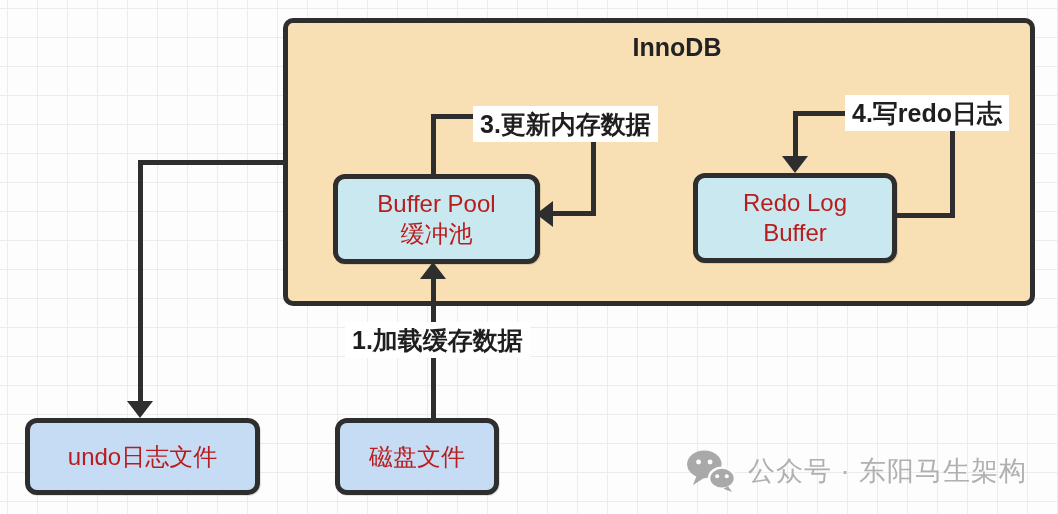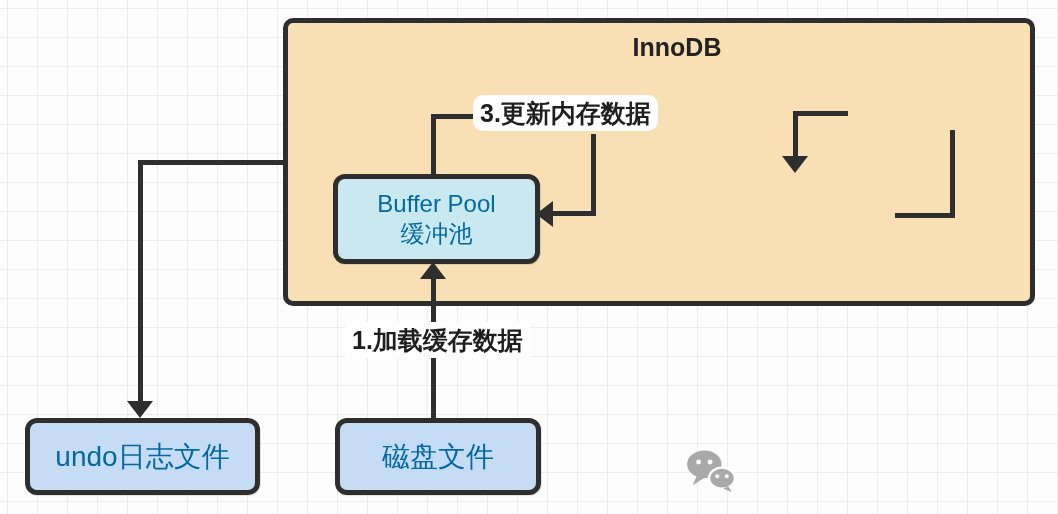--- a/index.html
+++ b/index.html
@@ -18,29 +18,29 @@
     left:283px;top:18px;width:752px;height:288px;
     background:#F8DFB4;border-radius:10px;
   }
   .engine-title{
     position:absolute;left:677px;top:32px;transform:translateX(-50%);
     text-align:center;font-size:25px;font-weight:600;color:#222;line-height:31px;
     white-space:nowrap;
   }
   .node{
     display:flex;flex-direction:column;align-items:center;justify-content:center;
-    text-align:center;color:#0369a1;font-weight:500;
+    text-align:center;color:#b91c1c;font-weight:500;
     border-radius:12px;box-shadow:1px 1px 0 rgba(0,0,0,0.10);
   }
   .node-mem{background:#C9E8F0;font-size:24px;line-height:30px;}
-  .node-disk{background:#C6DCF4;font-size:28px;line-height:30px;}
+  .node-disk{background:#C6DCF4;font-size:24px;line-height:30px;}
   .bufferpool{left:333px;top:174px;width:207px;height:90px;}
   .redolog{left:693px;top:173px;width:204px;height:90px;}
   .undofile{left:25px;top:418px;width:235px;height:77px;}
-  .diskfile{left:335px;top:418px;width:206px;height:77px;}
+  .diskfile{left:335px;top:418px;width:164px;height:77px;}
   .line{position:absolute;background:#2e2e2e;z-index:1;}
   .arrow{position:absolute;width:0;height:0;z-index:1;}
   .arrow-down{border-left:13px solid transparent;border-right:13px solid transparent;border-top:17px solid #2e2e2e;}
   .arrow-up{border-left:13px solid transparent;border-right:13px solid transparent;border-bottom:17px solid #2e2e2e;}
   .arrow-left{border-top:13px solid transparent;border-bottom:13px solid transparent;border-right:17px solid #2e2e2e;}
   .steplabel{
     position:absolute;z-index:2;background:#ffffff;color:#1e1e1e;
     font-size:25px;font-weight:600;white-space:nowrap;
     padding:3px 7px;line-height:30px;
   }
@@ -77,40 +77,46 @@
   <div class="line" style="left:950px;top:130px;width:5px;height:88px;"></div>
 
   <div class="line" style="left:431px;top:278px;width:5px;height:140px;"></div>
   <div class="arrow arrow-up" style="left:420px;top:262px;"></div>
 
   <div class="box node node-mem bufferpool">
     <div>Buffer Pool</div>
     <div>缓冲池</div>
   </div>
 
+  <div class="box node node-mem redolog">
+    <div>Redo Log</div>
+    <div>Buffer</div>
+  </div>
 
   <div class="box node node-disk undofile">
     <div>undo日志文件</div>
   </div>
 
   <div class="box node node-disk diskfile">
     <div>磁盘文件</div>
   </div>
 
-  <div class="steplabel" style="left:473px;top:95px;border-radius:10px;">3.更新内存数据</div>
+  <div class="steplabel" style="left:473px;top:106px;">3.更新内存数据</div>
+  <div class="steplabel" style="left:845px;top:95px;">4.写redo日志</div>
   <div class="steplabel" style="left:345px;top:322px;">1.加载缓存数据</div>
 
   <div class="watermark">
     <span style="display:inline-flex;">
       <svg width="50" height="42" viewBox="0 0 52 44" xmlns="http://www.w3.org/2000/svg">
         <ellipse cx="19" cy="15" rx="18" ry="14.5" fill="#a9a9a9"></ellipse>
         <path d="M11 27 L7 37 L19 29 Z" fill="#a9a9a9"></path>
         <circle cx="13" cy="12.5" r="2.6" fill="#fdfdfd"></circle>
         <circle cx="25" cy="12.5" r="2.6" fill="#fdfdfd"></circle>
         <ellipse cx="37.5" cy="29.5" rx="13.5" ry="11" fill="#a9a9a9" stroke="#fdfdfd" stroke-width="2.5"></ellipse>
         <path d="M44 38 L48 44 L39 40.5 Z" fill="#a9a9a9"></path>
         <circle cx="32.5" cy="27.5" r="2.1" fill="#fdfdfd"></circle>
         <circle cx="42.5" cy="27.5" r="2.1" fill="#fdfdfd"></circle>
       </svg>
     </span>
+    <span>公众号 · 东阳马生架构</span>
   </div>
 
 </div>
 
 </body></html>

